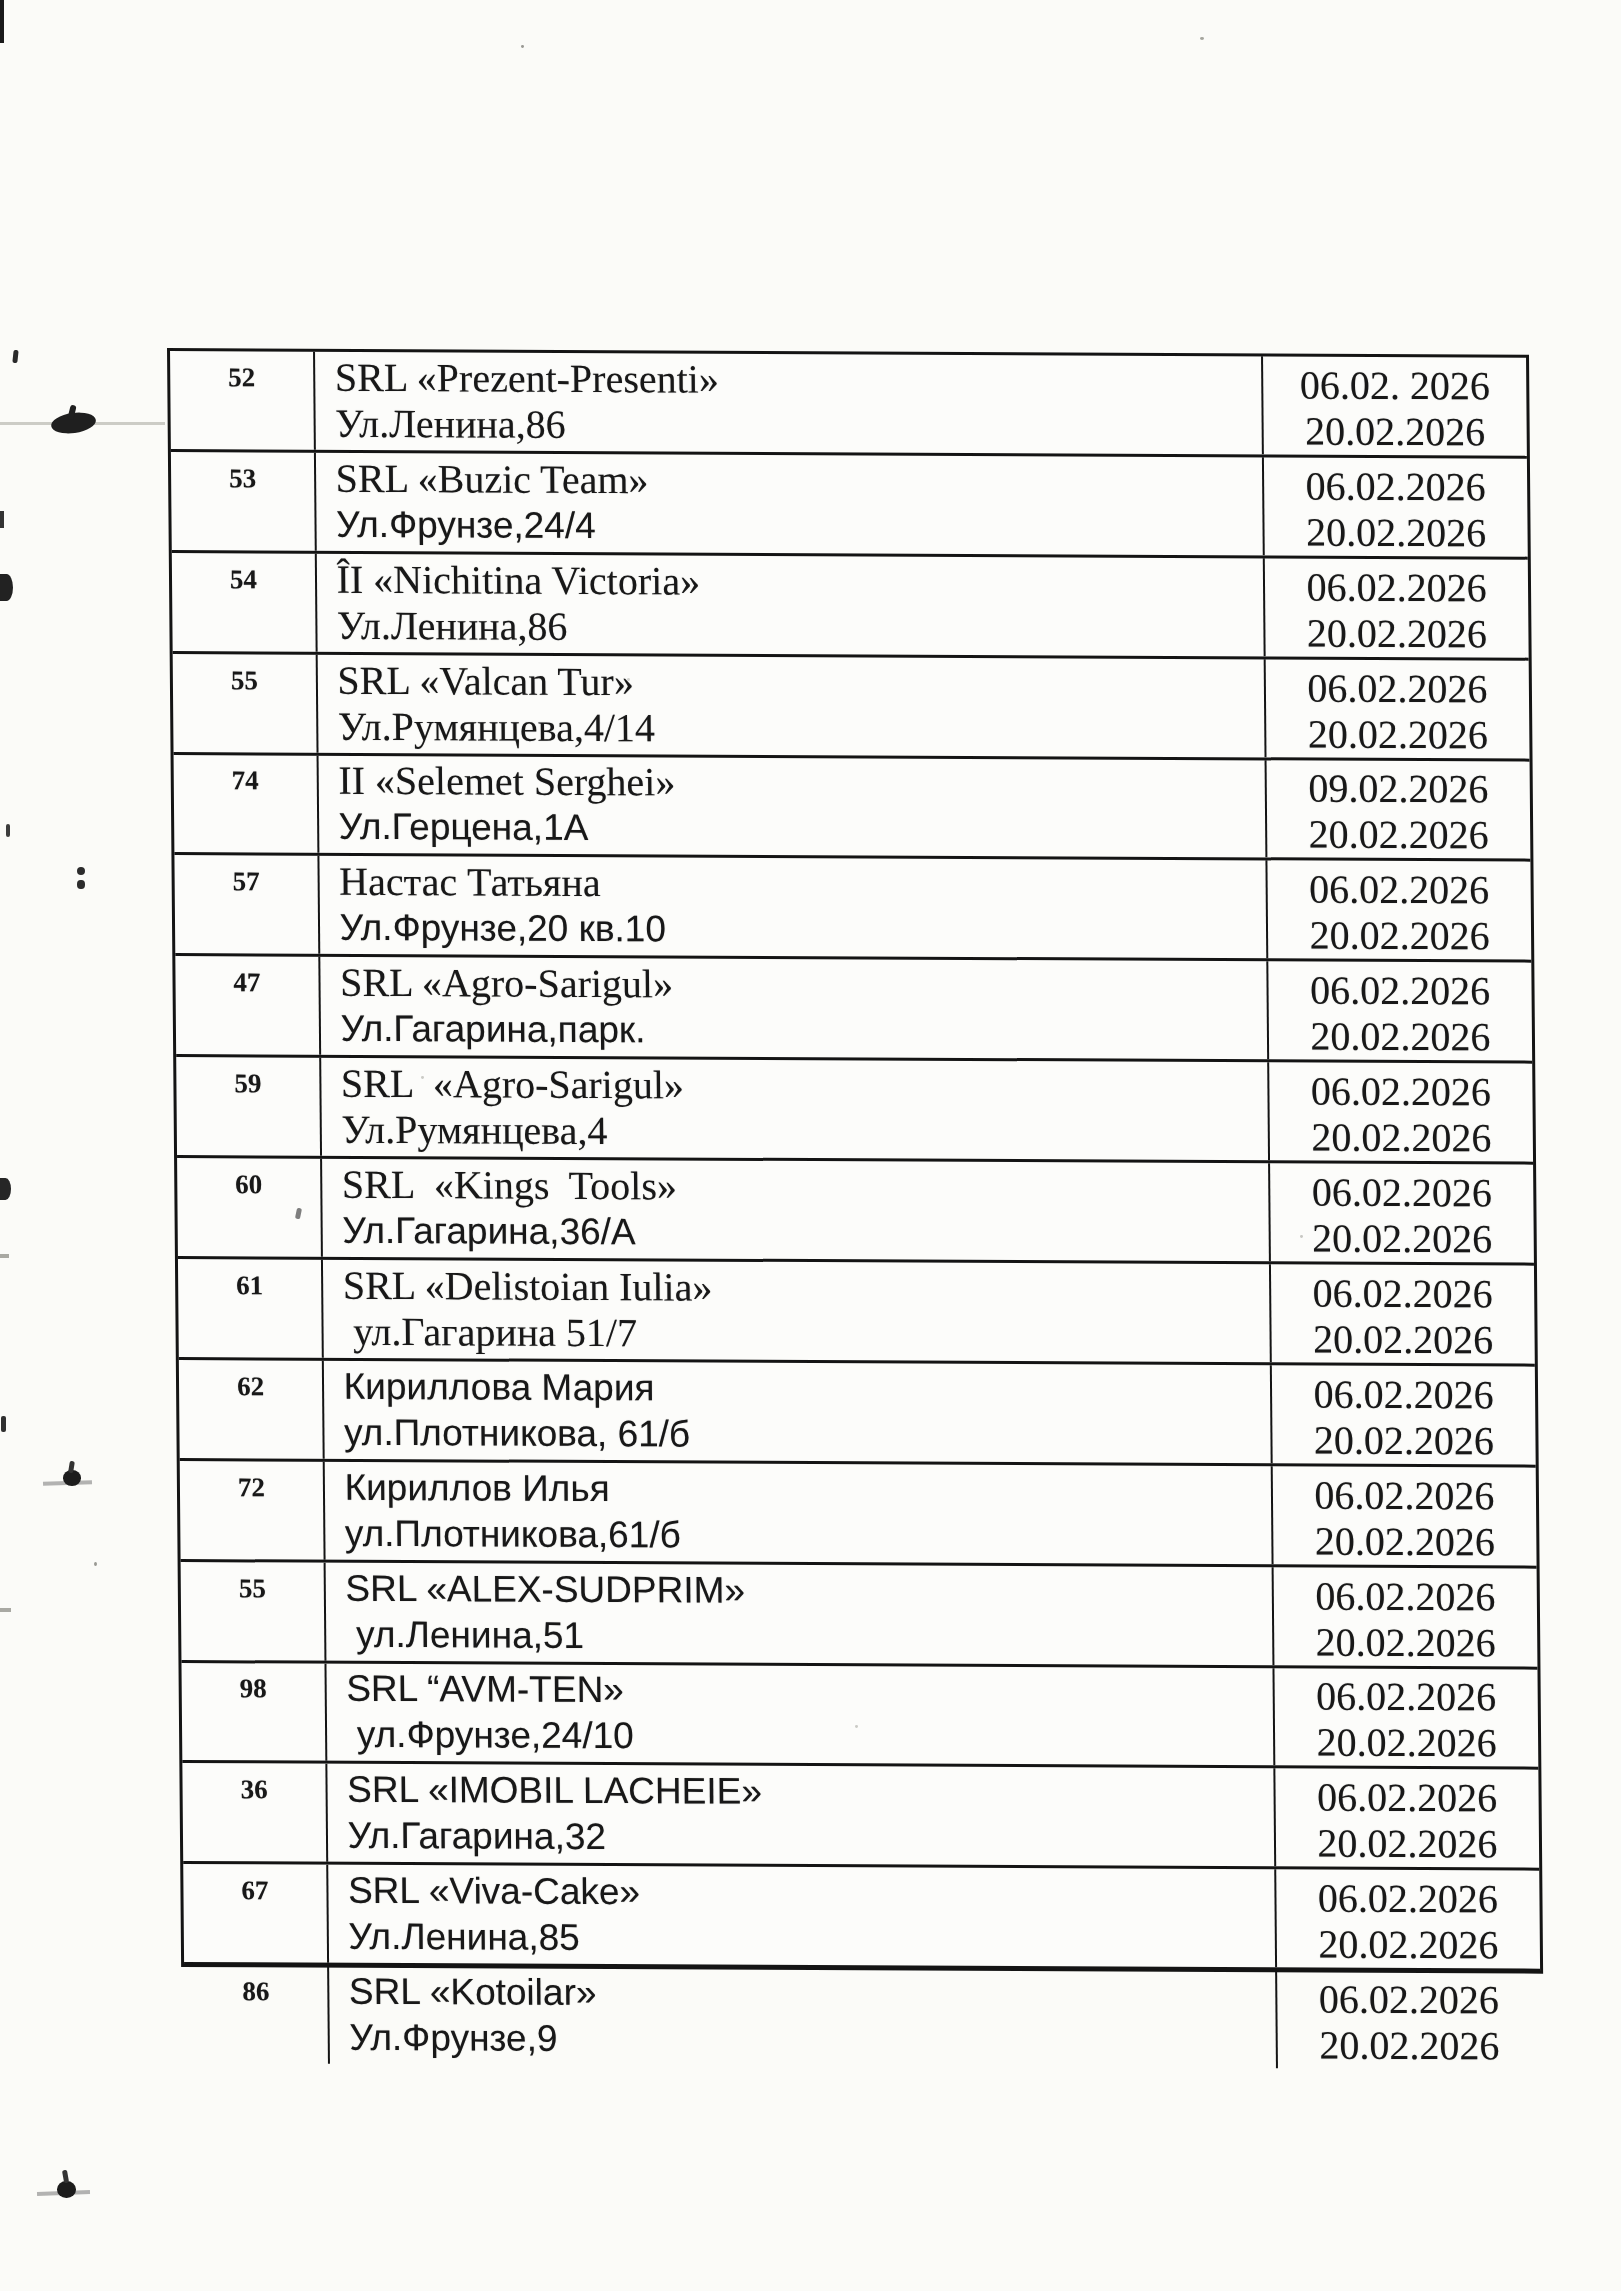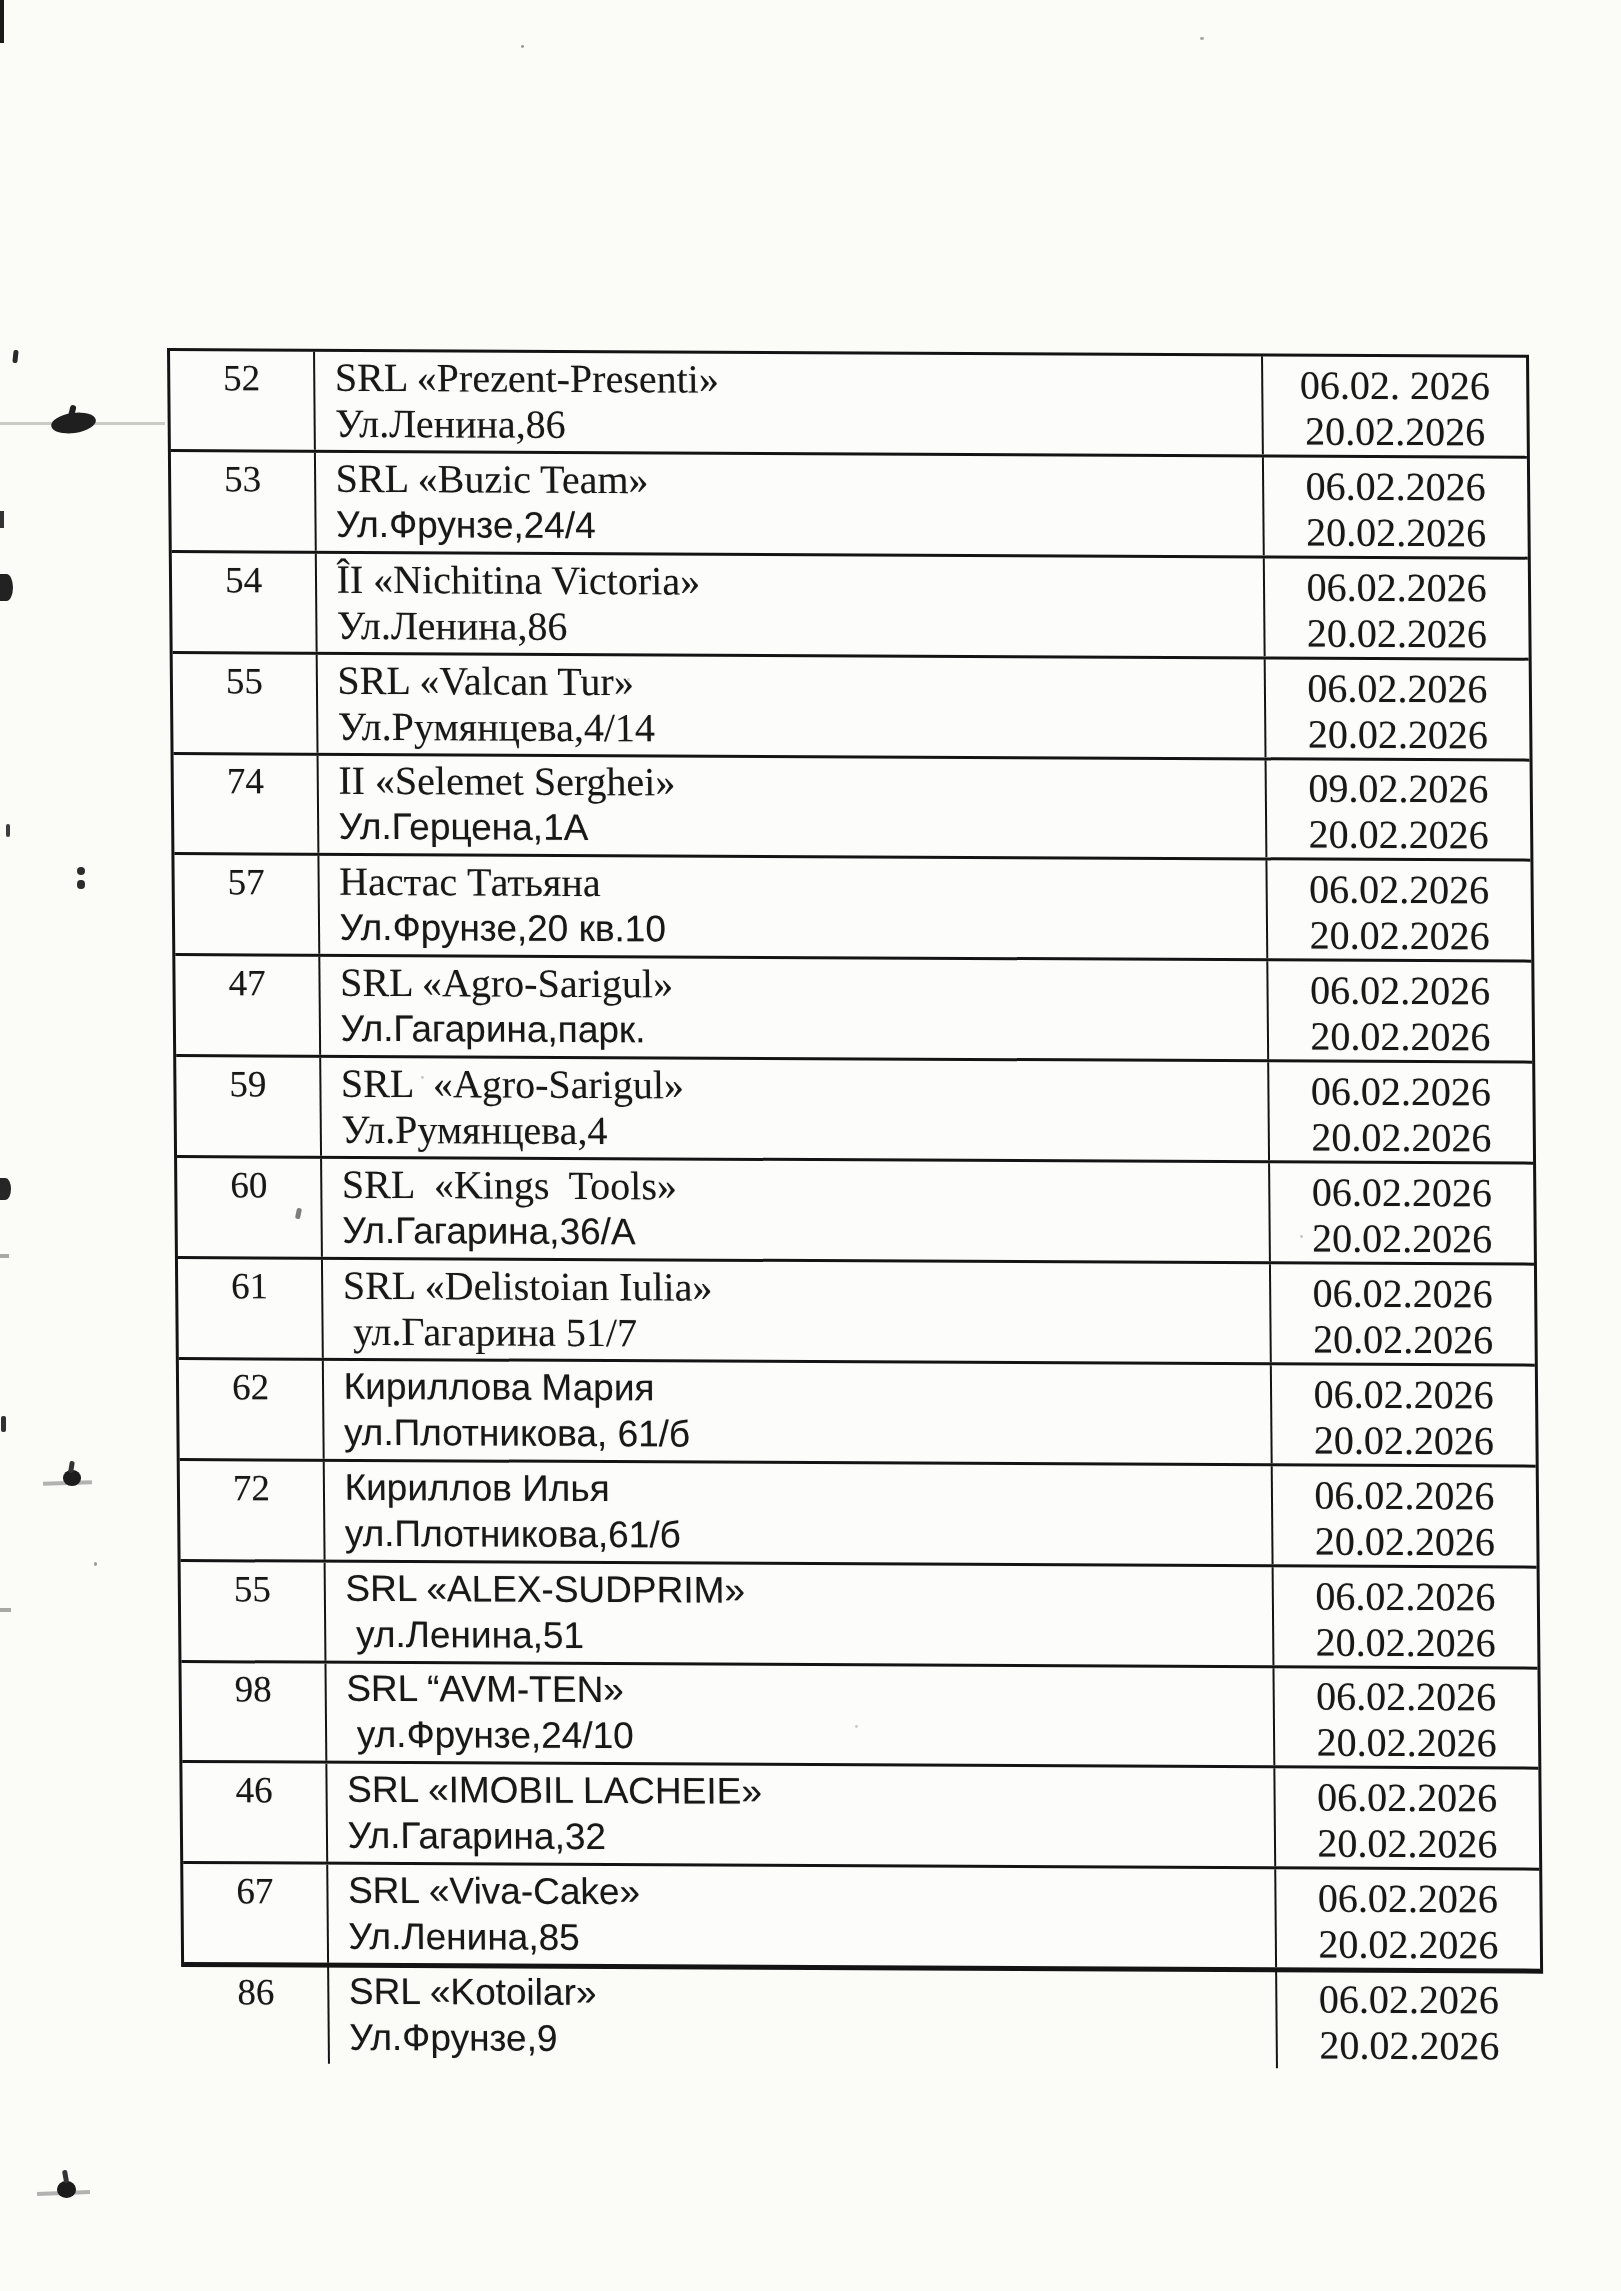--- a/index.html
+++ b/index.html
@@ -32,21 +32,21 @@
   .t-row:last-child{border-bottom:none;}
   .cell{
     box-sizing:border-box;
     border-right:2.9px solid #141414;
     overflow:hidden;
     text-shadow:0 0 1px rgba(25,25,25,.38);
   }
   .cell:last-child{border-right:none;}
   .num-cell{
     font-family:"Liberation Serif",serif;
-    font-weight:400;font-size:37px;line-height:45px;
+    font-weight:700;font-size:27px;line-height:45px;
     text-align:center;padding-top:3.9px;
   }
   .name-cell{padding:2.9px 7.8px 0 19.6px;}
   .line{white-space:pre;line-height:46px;}
   .f-serif{font-family:"Liberation Serif",serif;font-size:40px;}
   .f-sans{font-family:"Liberation Sans",sans-serif;font-size:37px;}
   .dates-cell{
     text-align:center;padding-top:5.9px;
     font-family:"Liberation Serif",serif;
     font-size:40px;line-height:46px;
@@ -280,21 +280,21 @@
       <div class="line f-sans"> ул.Фрунзе,24/10</div>
     </div>
     <div class="cell dates-cell">
       <div class="line">06.02.2026</div>
       <div class="line">20.02.2026</div>
     </div>
   </div>
 
   <div class="t-row">
     <div class="cell num-cell">
-      <span>46</span>
+      <span>36</span>
     </div>
     <div class="cell name-cell">
       <div class="line f-sans">SRL «IMOBIL LACHEIE»</div>
       <div class="line f-sans">Ул.Гагарина,32</div>
     </div>
     <div class="cell dates-cell">
       <div class="line">06.02.2026</div>
       <div class="line">20.02.2026</div>
     </div>
   </div>

